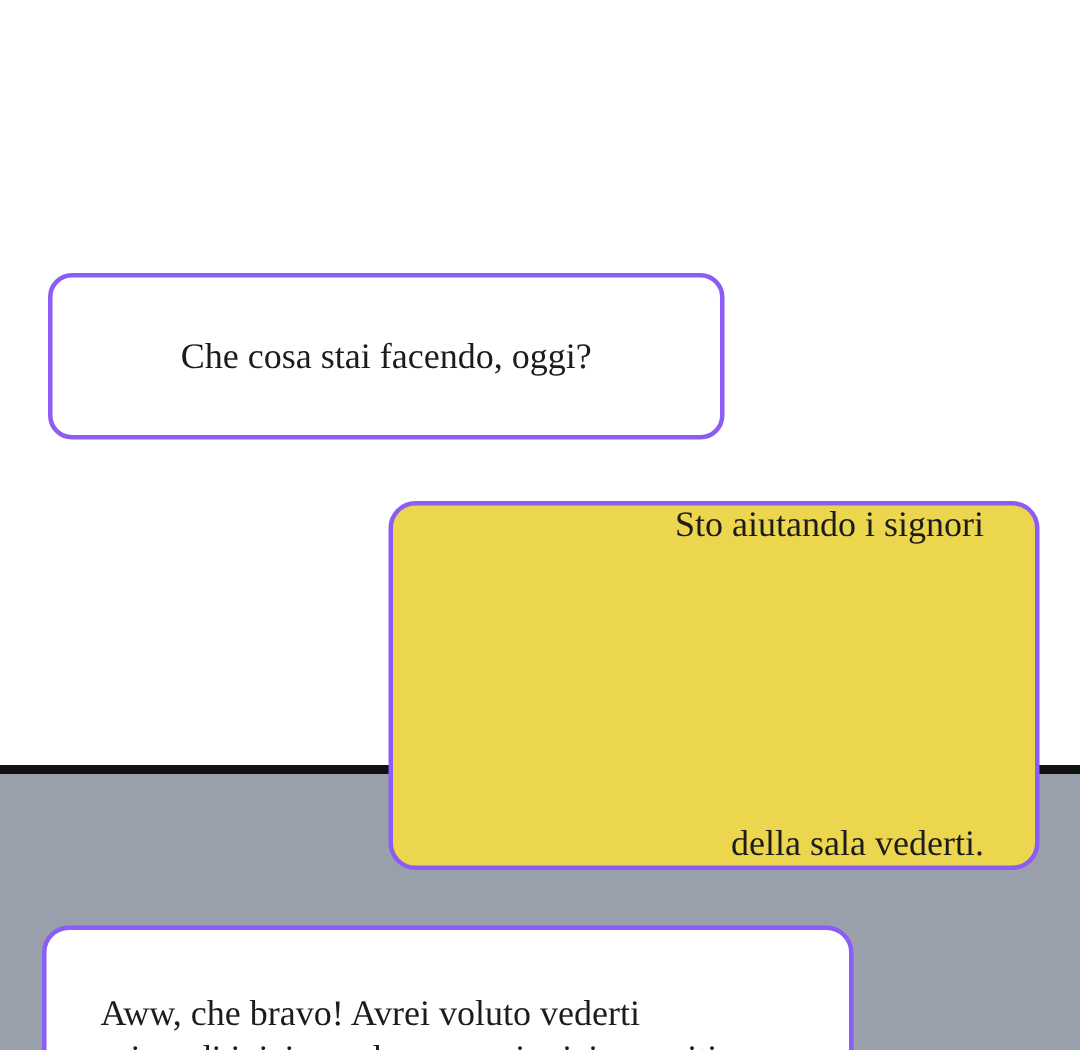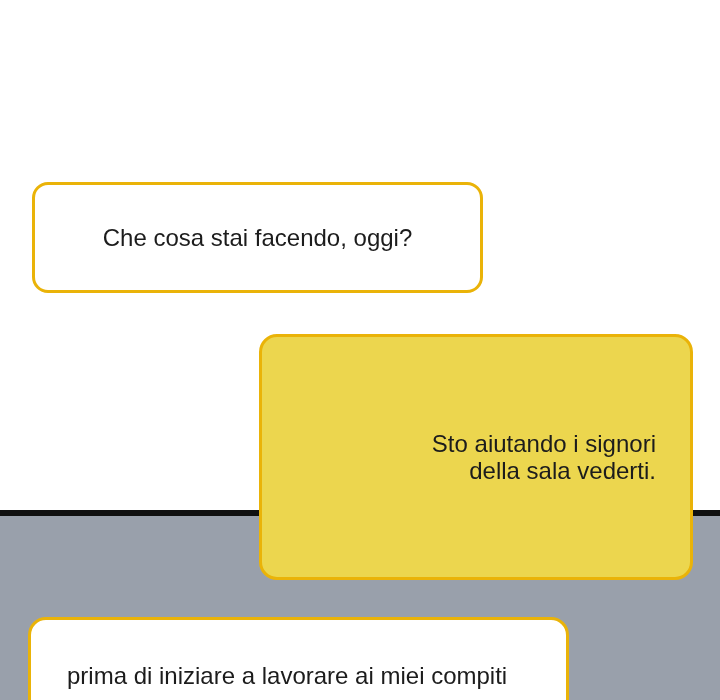--- a/index.html
+++ b/index.html
@@ -30,23 +30,24 @@
     left: 0;
     top: 510px;
     width: 720px;
     height: 6px;
     background: #111111;
     z-index: 1;
   }
   .bubble {
     position: absolute;
     box-sizing: border-box;
-    border: 3px solid #eab308;
+    border: 3px solid #8b5cf6;
     background: #ffffff;
     z-index: 2;
+    font-family: Liberation Serif, serif;
   }
   .bubble-1 {
     left: 32px;
     top: 182px;
     width: 451px;
     height: 111px;
     border-radius: 16px;
     display: flex;
     align-items: center;
     justify-content: center;
@@ -59,21 +60,21 @@
   .bubble-2 {
     left: 259px;
     top: 334px;
     width: 434px;
     height: 246px;
     border-radius: 18px;
     background: #ecd64e;
     display: flex;
     flex-direction: column;
     align-items: flex-end;
-    justify-content: center;
+    justify-content: space-between;
     text-align: right;
     padding-right: 34px;
   }
   .bubble-2 .bubble-line {
     display: block;
     font-size: 24px;
     line-height: 27px;
   }
   .bubble-3 {
     left: 28px;
@@ -101,16 +102,17 @@
   <div class="bubble bubble-1">
     <span class="bubble-text">Che cosa stai facendo, oggi?</span>
   </div>
 
   <div class="bubble bubble-2">
     <span class="bubble-line">Sto aiutando i signori</span>
     <span class="bubble-line">della sala vederti.</span>
   </div>
 
   <div class="bubble bubble-3">
+    <span class="bubble-line">Aww, che bravo! Avrei voluto vederti</span>
     <span class="bubble-line">prima di iniziare a lavorare ai miei compiti</span>
   </div>
 
 </div>
 
 </body></html>

